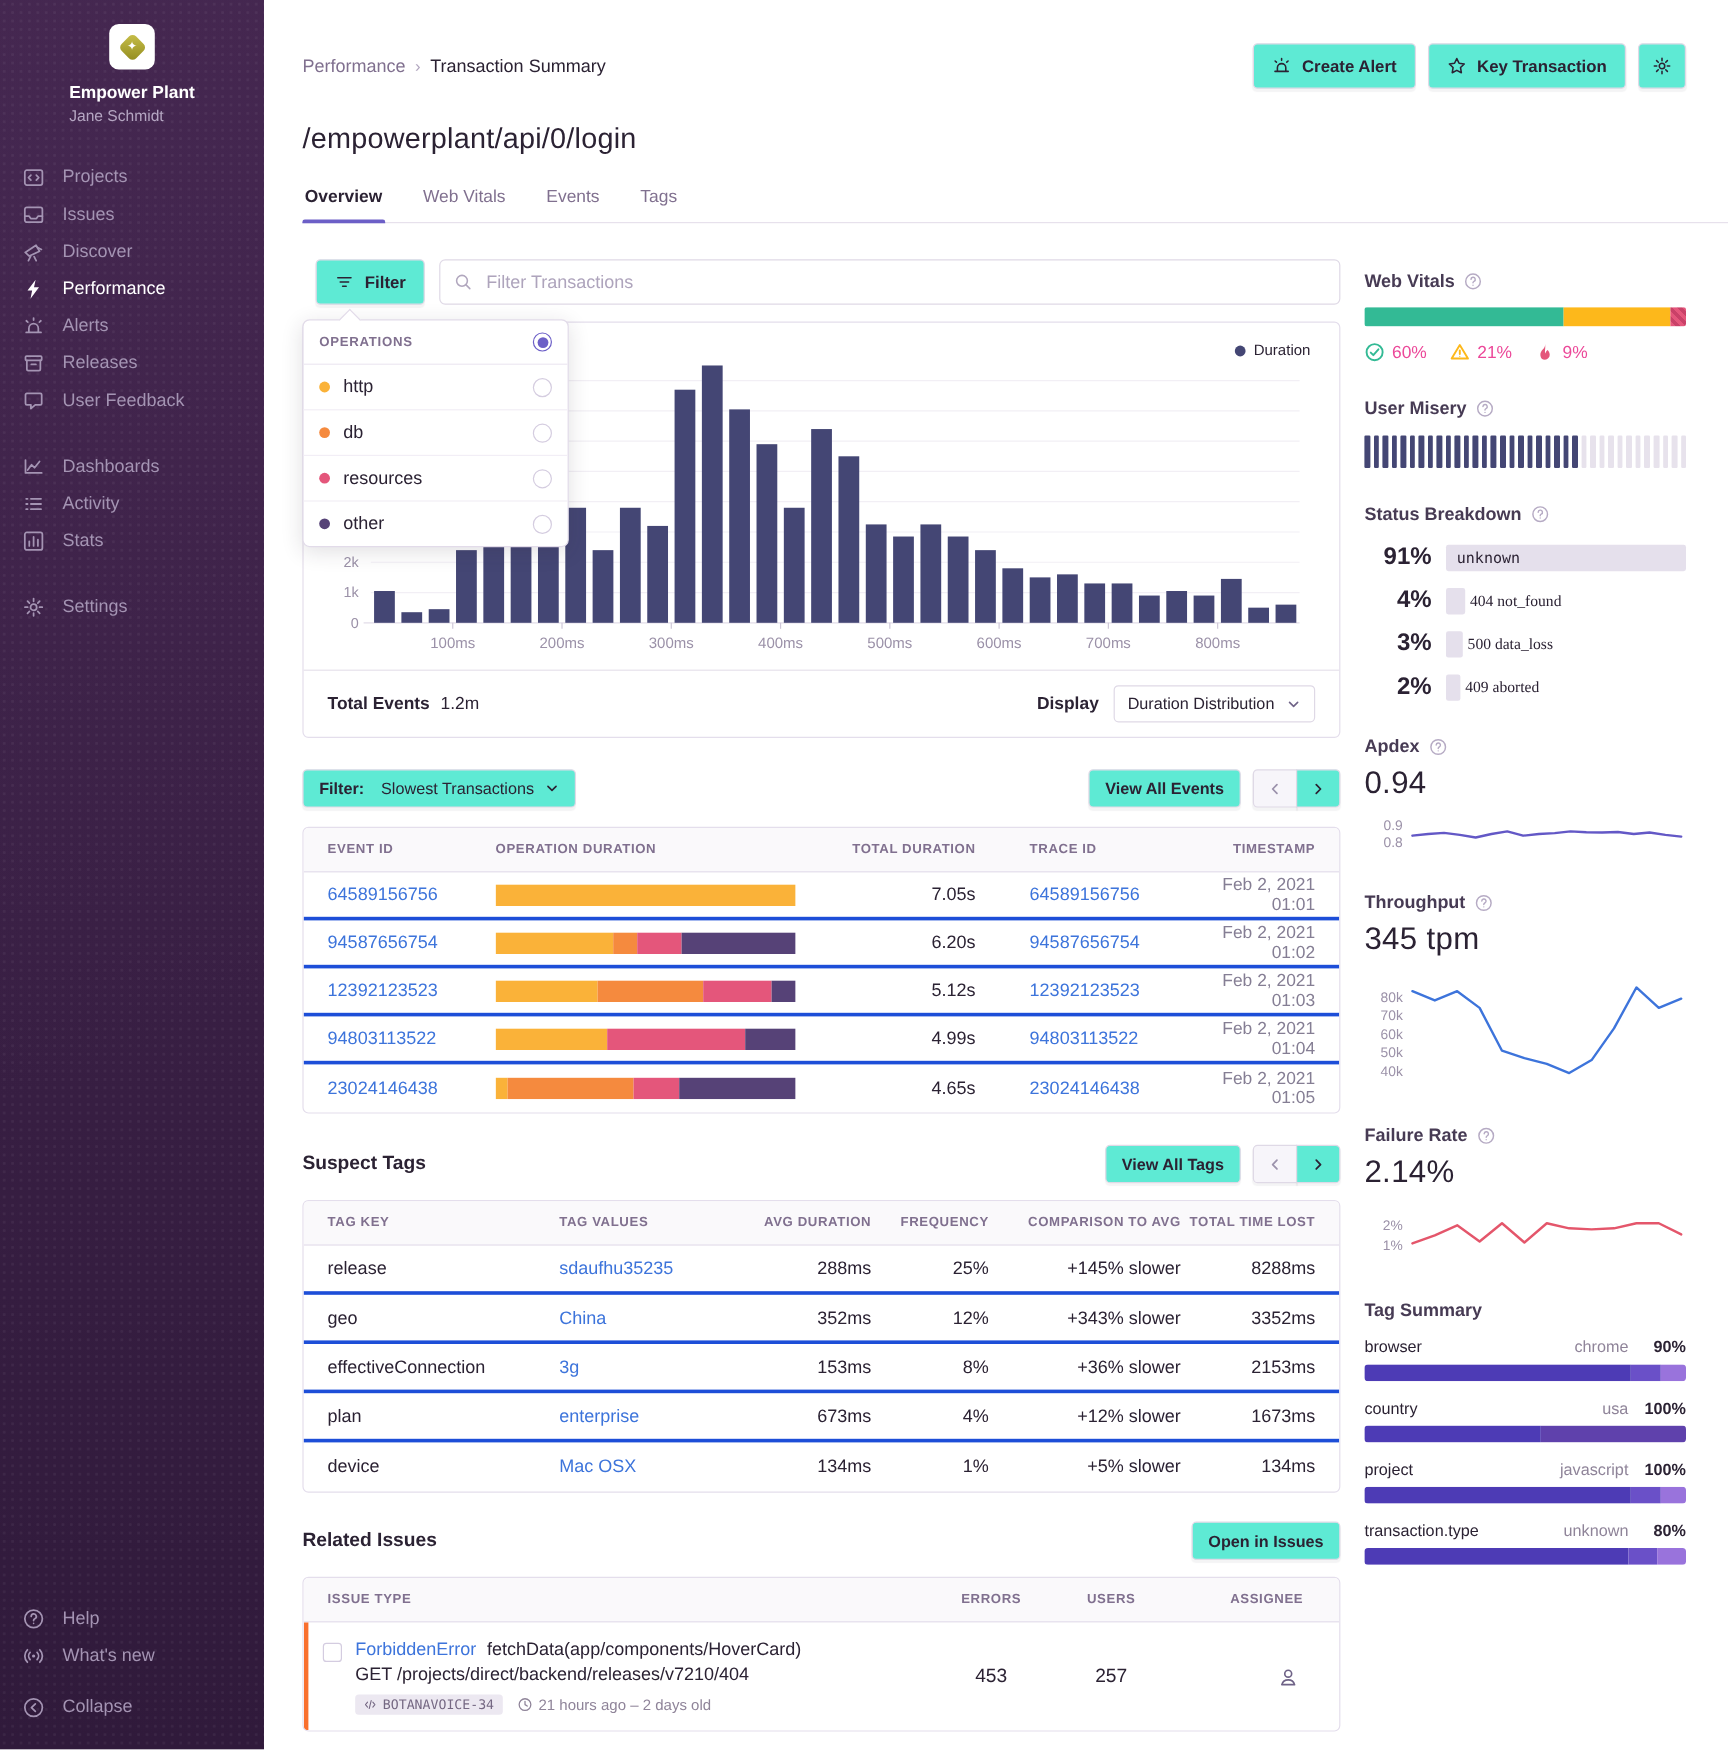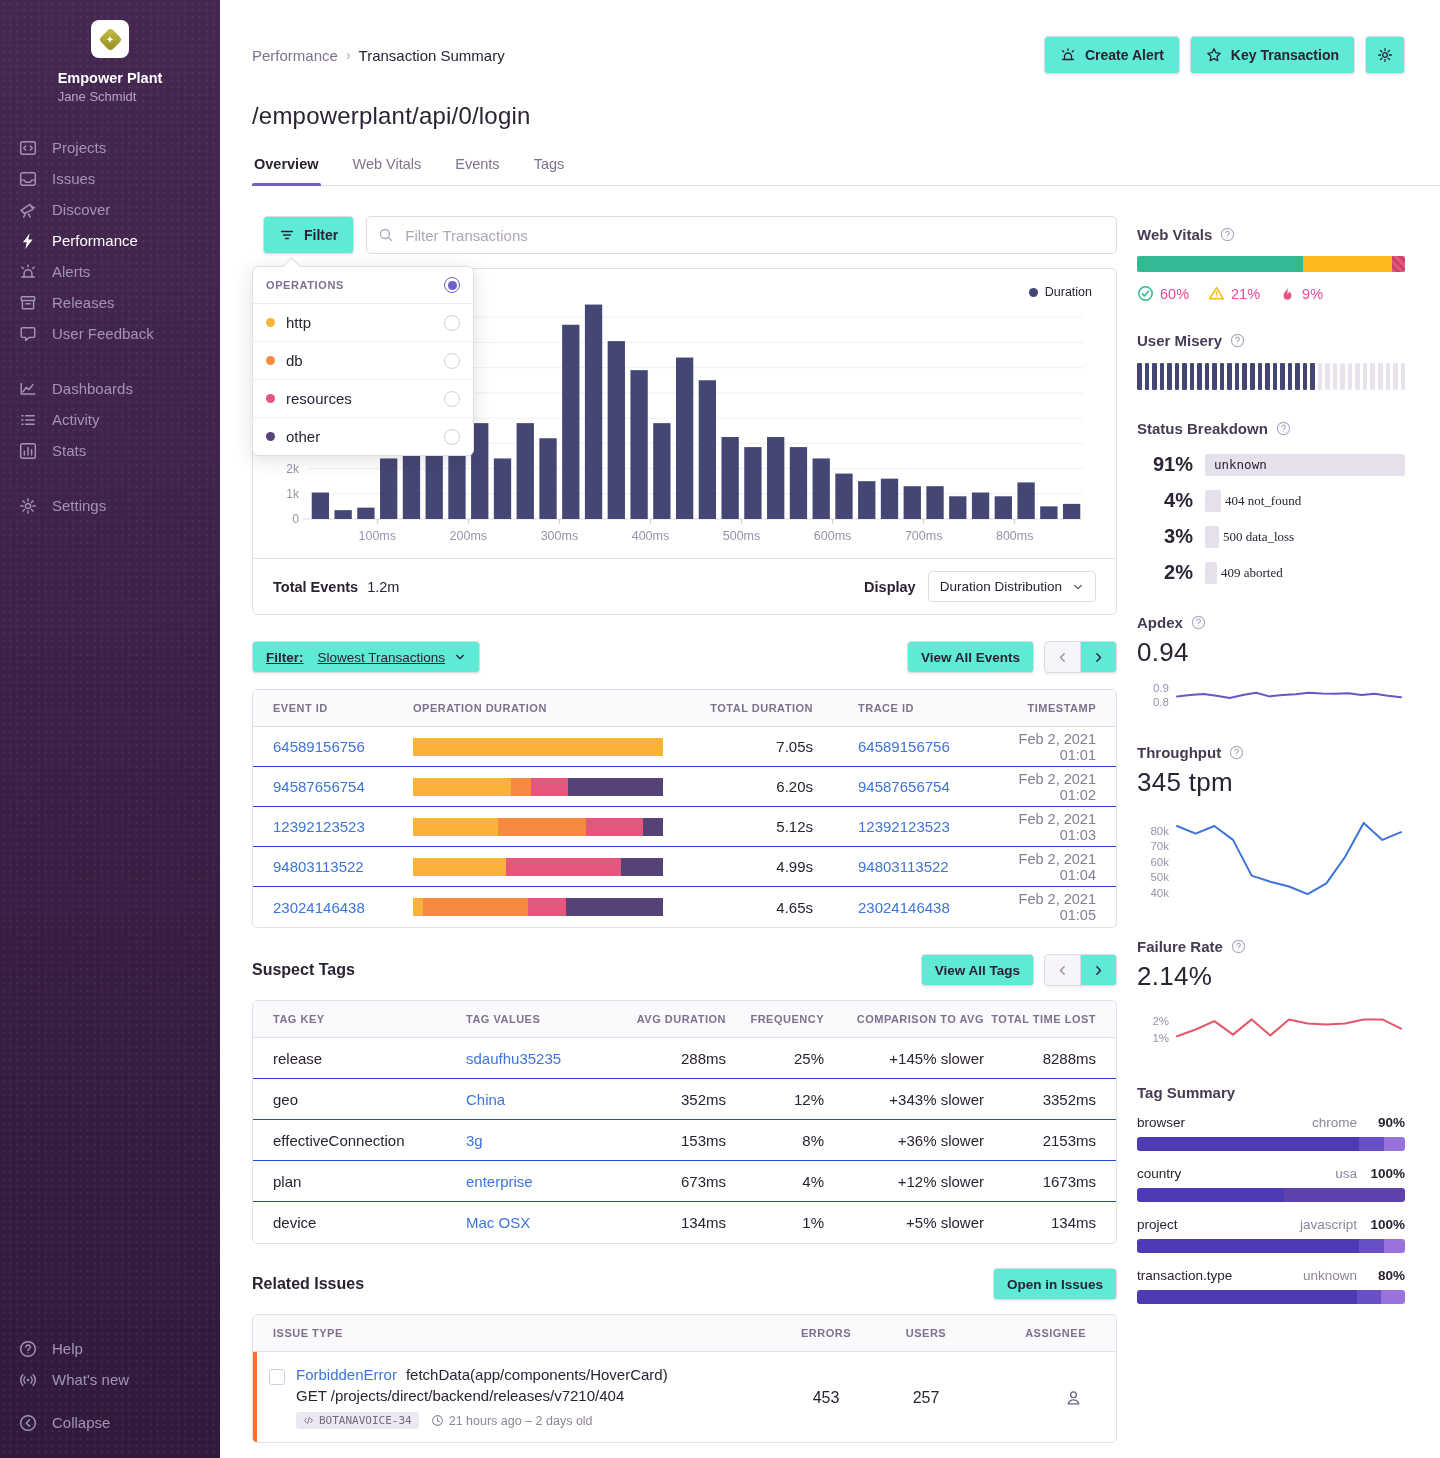--- a/index.html
+++ b/index.html
@@ -81,34 +81,34 @@
   .cf-left b { font-weight:700; }
   .cf-right { display:flex; align-items:center; gap:12px; }
   .cf-right b { font-size:14.5px; }
   .select { display:flex; align-items:center; gap:10px; border:1px solid #DFD9E6; border-radius:4px; padding:7px 11px; font-size:13.5px; color:#2B2233; cursor:pointer; background:#fff; }
   .select .icon { width:12px; height:12px; color:#6F6387; }
 
   
   .toolbar { display:flex; align-items:center; justify-content:space-between; margin-top:26px; }
   .toolbar h3 { font-size:16px; font-weight:600; color:#2B2233; }
   .toolbar-right { display:flex; gap:10px; align-items:center; }
-  .filter-select { font-weight:400;text-decoration:underline; }
+  .filter-select { font-weight:400; }
   .filter-select b { font-weight:700; margin-right:5px; }
   .filter-select .icon { width:12px; height:12px; }
   .pager { display:flex; }
   .pager .btn { width:37px; padding:0; }
   .pager .btn .icon { width:13px; height:13px; }
   .pager .btn:first-child { border-radius:4px 0 0 4px; background:#F7F5FA; color:#9C92AC; }
   .pager .btn:last-child { border-radius:0 4px 4px 0; margin-left:-1px; }
 
   
   .table { margin-top:16px; border:1px solid #E4DEEC; border-radius:5px; overflow:hidden; background:#fff; }
   .t-head { display:grid; background:#FAF9FB; border-bottom:1px solid #E4DEEC; padding:12px 20px; }
   .t-head span { font-size:11px; font-weight:700; letter-spacing:.5px; color:#80708F; text-transform:uppercase; }
-  .t-row { display:grid; align-items:center; padding:0 20px; height:40px; border-bottom:1px solid #1d4ed8; font-size:15px; }
+  .t-row { display:grid; align-items:center; padding:0 20px; height:40px; border-bottom:3px solid #1d4ed8; font-size:15px; }
   .t-row:last-child { border-bottom:none; }
   .link { color:#3D74DB; cursor:pointer; text-decoration:none; }
   .right { text-align:right; }
   .center { text-align:center; }
   .grid-events { grid-template-columns:140px 250px 150px 190px 1fr; }
   .grid-events .c4 { padding-left:45px; }
   .op-bar { width:250px; height:18px; display:flex; overflow:hidden; }
   .op-seg { height:100%; }
   .ts { color:#857E94; font-size:14.5px; }
   .grid-tags { grid-template-columns:193px 153px 107px 98px 160px 1fr; }

